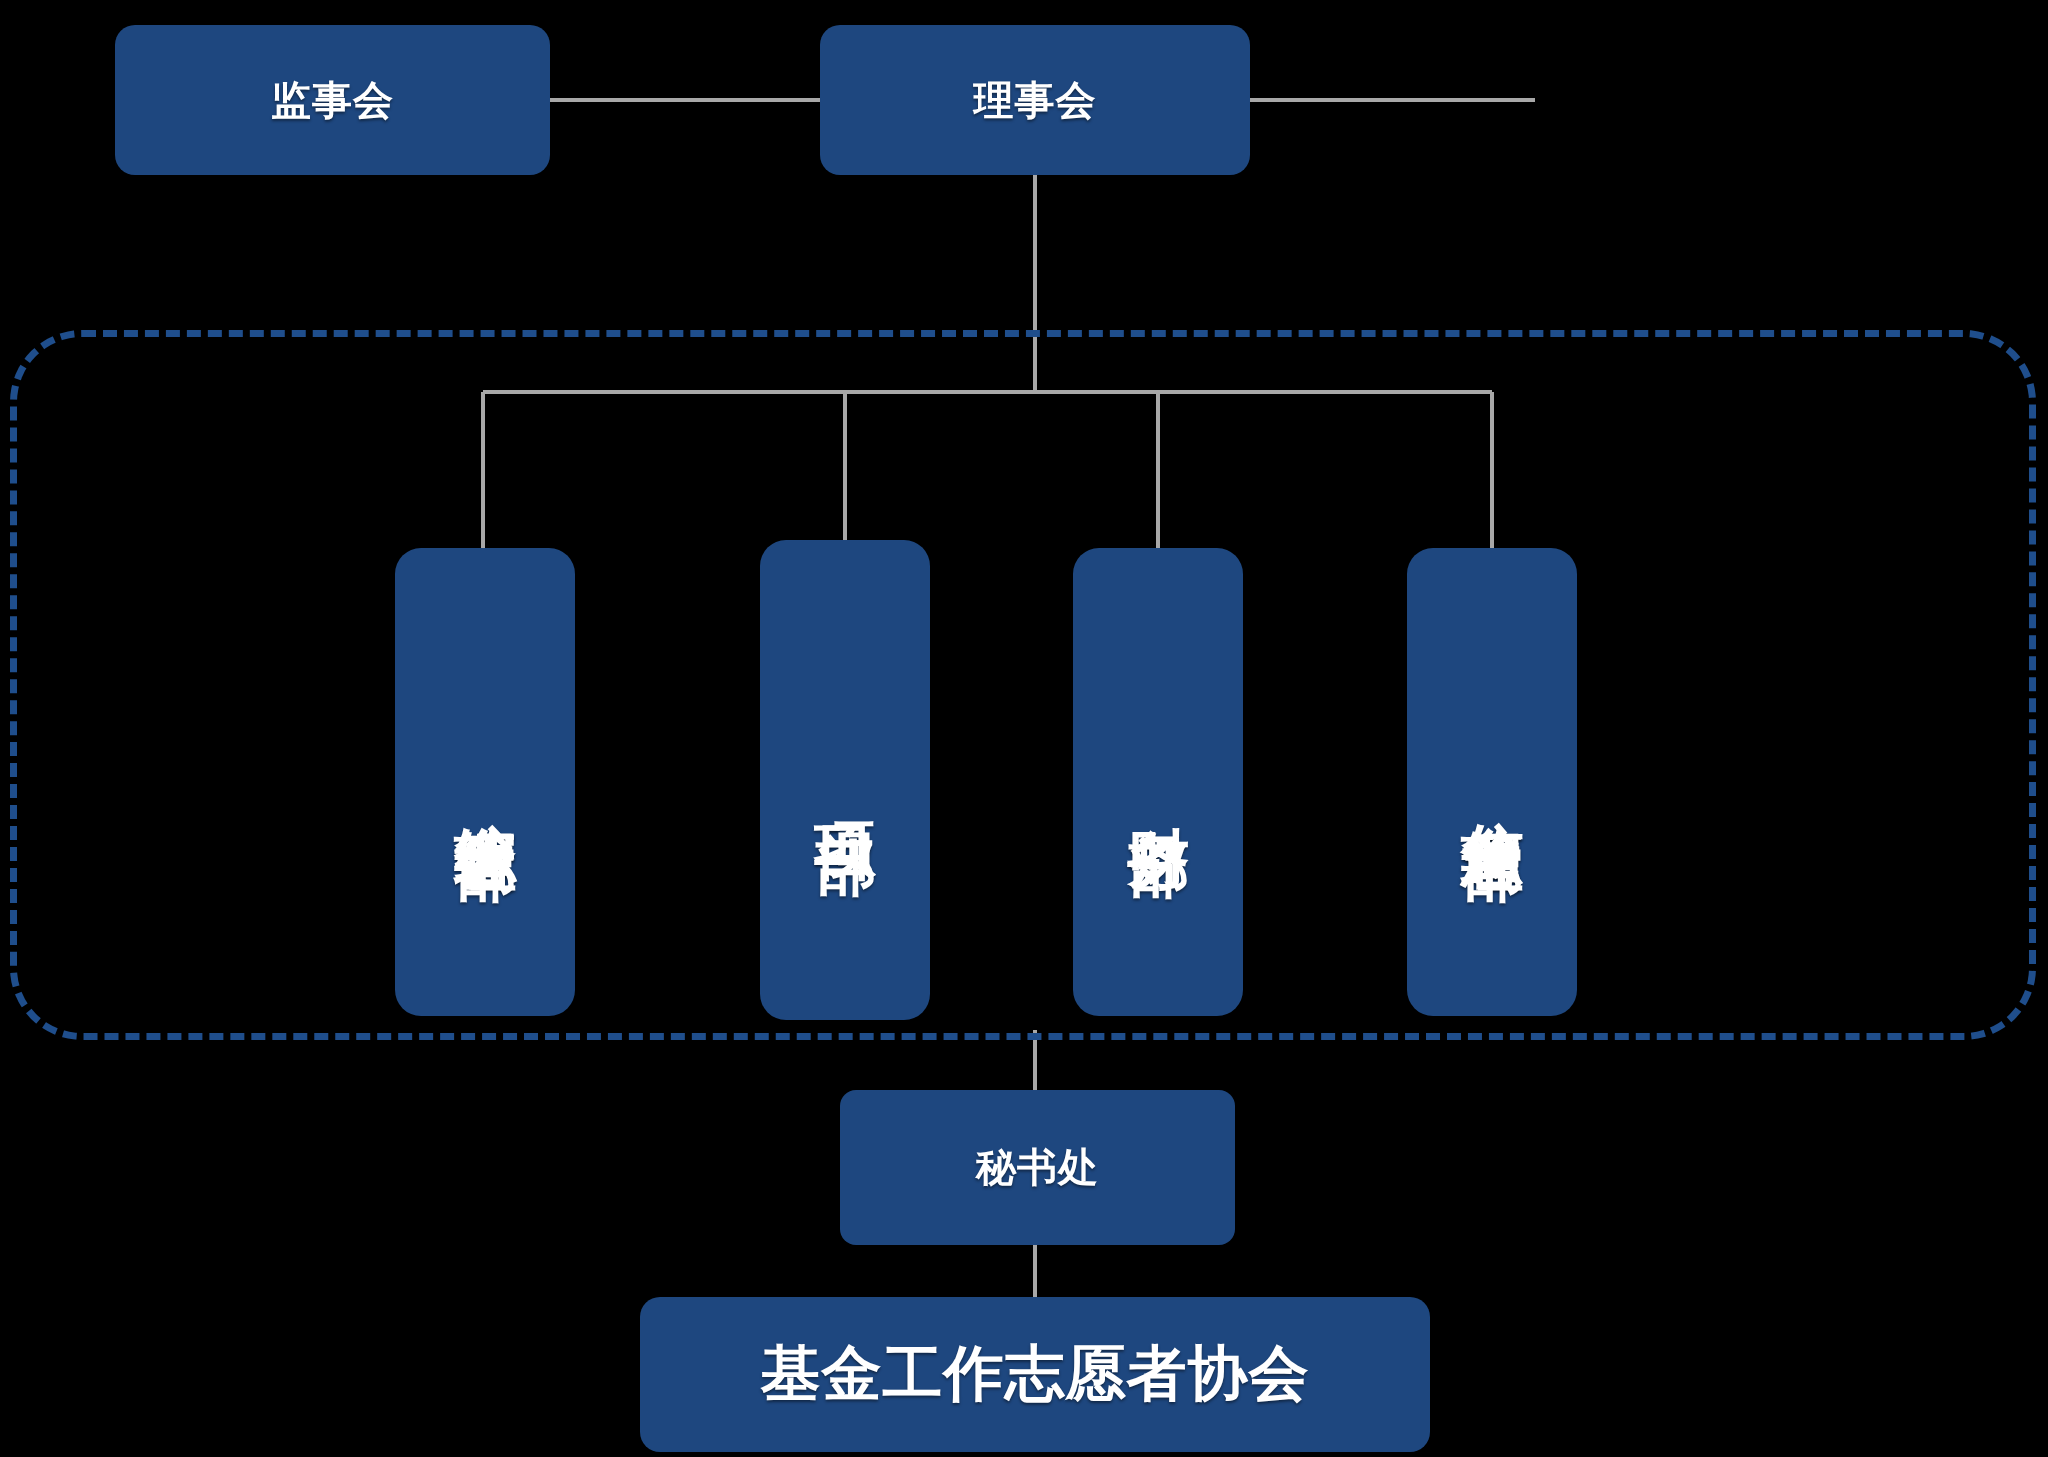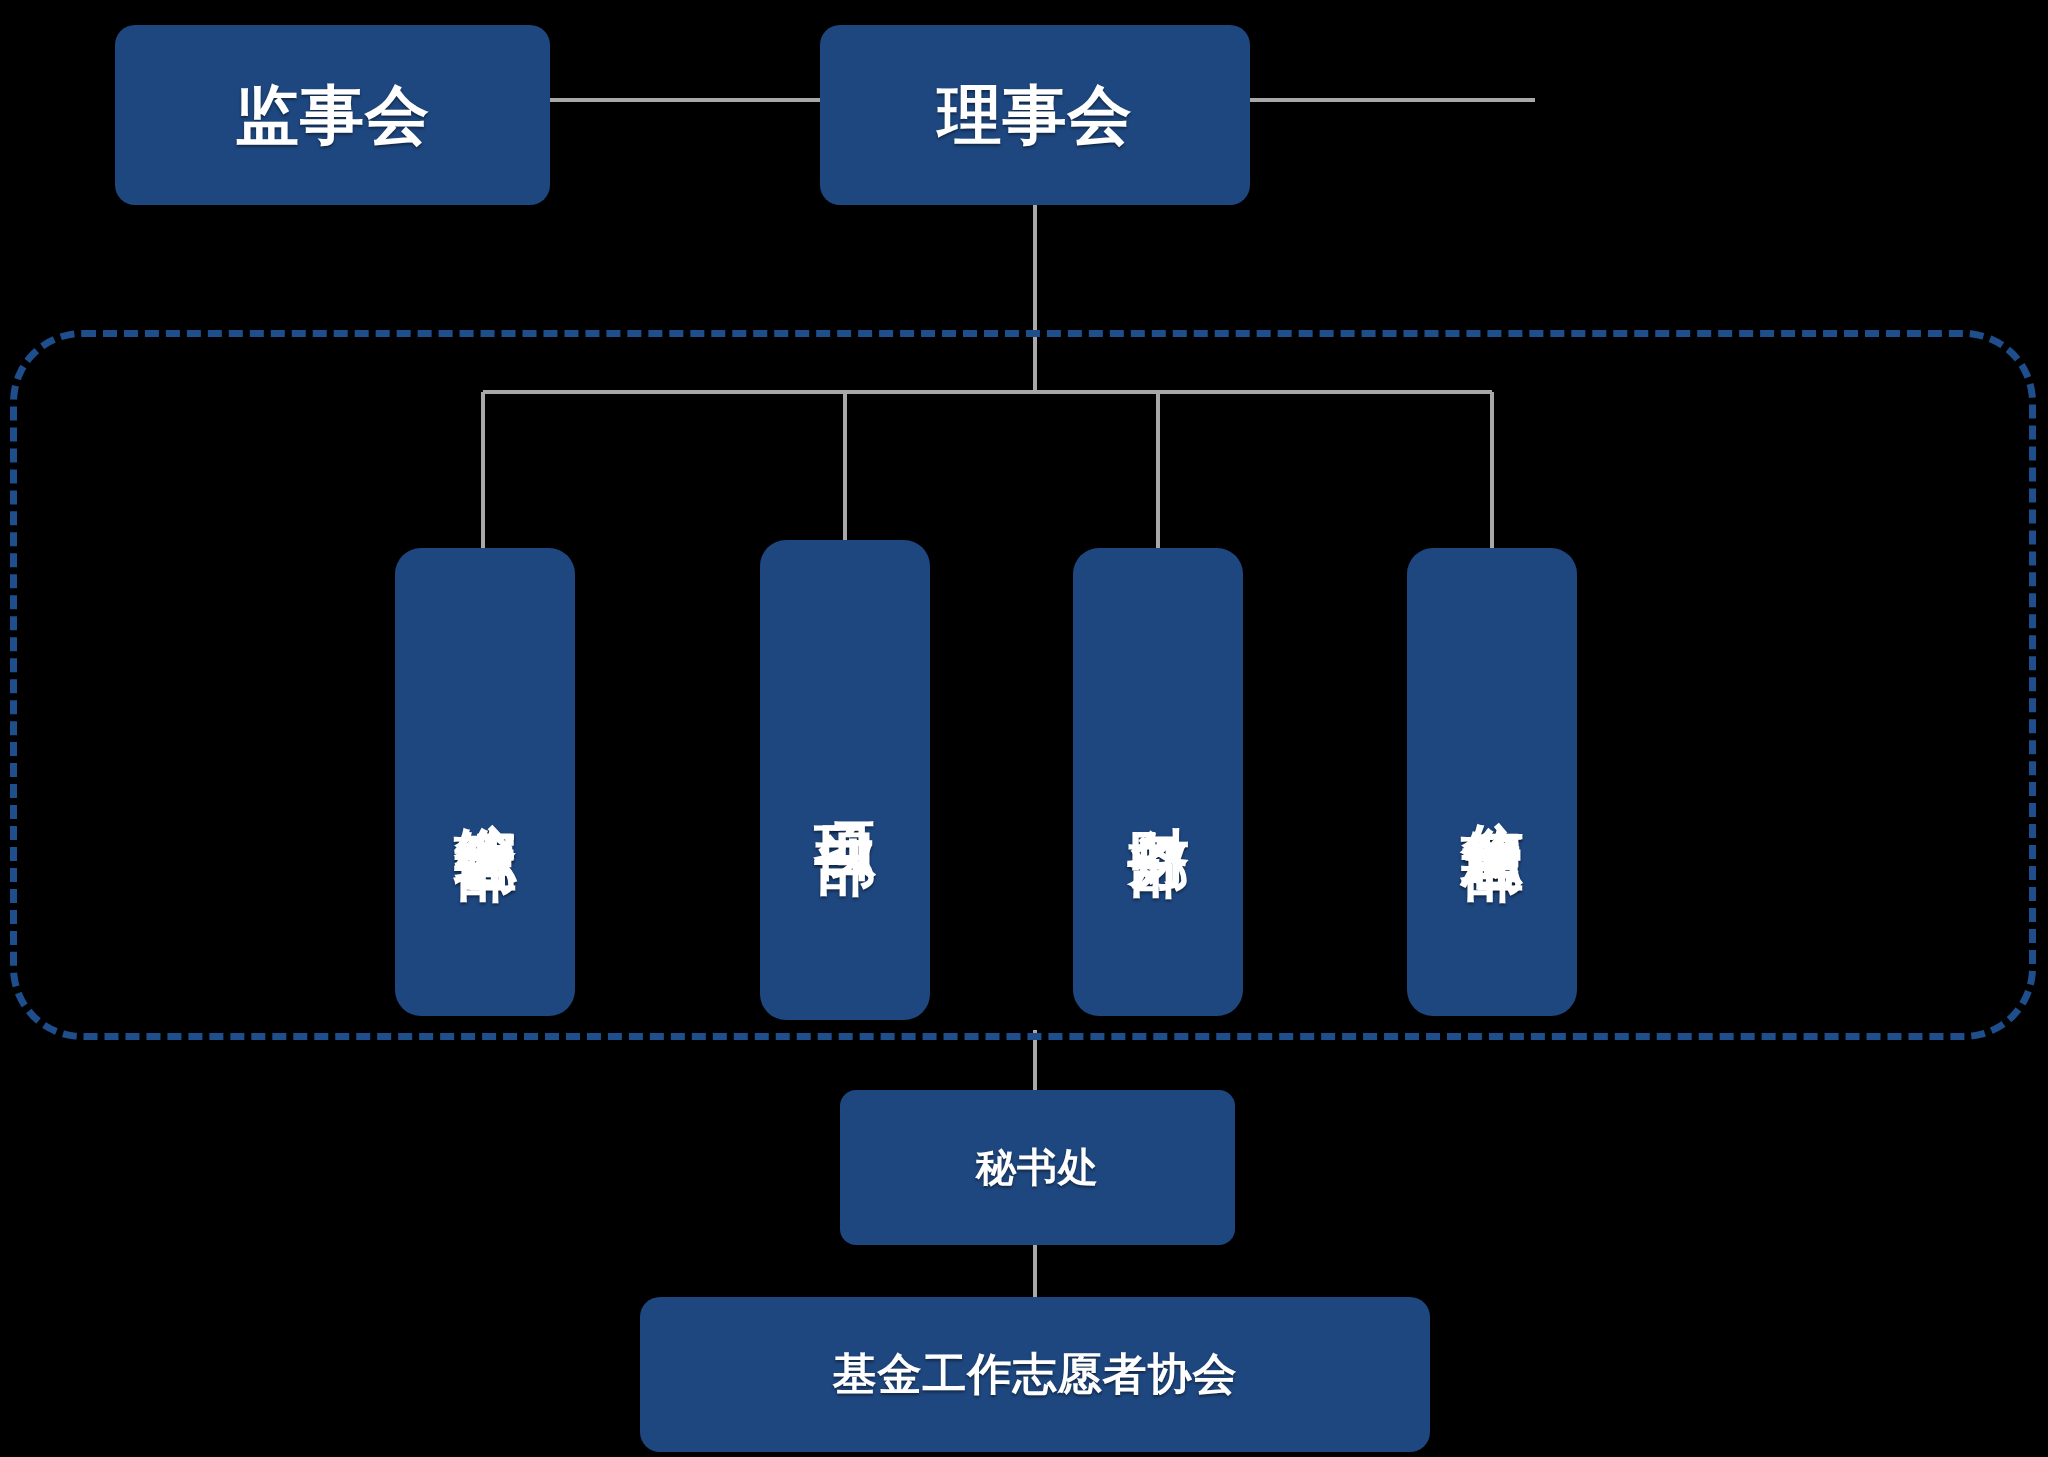--- a/index.html
+++ b/index.html
@@ -46,42 +46,42 @@
     align-items: center;
     justify-content: center;
     box-sizing: border-box;
     color: #ffffff;
     font-weight: bold;
     letter-spacing: 1px;
     text-shadow: 0 2px 3px rgba(0,0,0,0.45);
   }
 
   .node.top-node {
-    height: 180px;
+    height: 150px;
     border-radius: 20px;
-    font-size: 64px;
+    font-size: 40px;
   }
 
   .node.dept-node {
     border-radius: 26px;
     font-size: 62px;
     writing-mode: vertical-rl;
     text-orientation: upright;
     line-height: 1.08;
     letter-spacing: 4px;
     padding: 14px 0;
   }
 
   .node.secretariat-node {
     font-size: 40px;
     border-radius: 16px;
   }
 
   .node.assoc-node {
-    font-size: 44px;
+    font-size: 60px;
     border-radius: 20px;
   }
 
   
   #node-supervisory  { left: 115px;  top: 25px;   width: 435px; }
   #node-board        { left: 820px;  top: 25px;   width: 430px; }
   #node-party        { left: 1535px; top: 25px;   width: 450px; }
 
   #node-dept-0 { left: 395px;  top: 548px; width: 180px; height: 468px; }
   #node-dept-1 { left: 760px;  top: 540px; width: 170px; height: 480px; }

